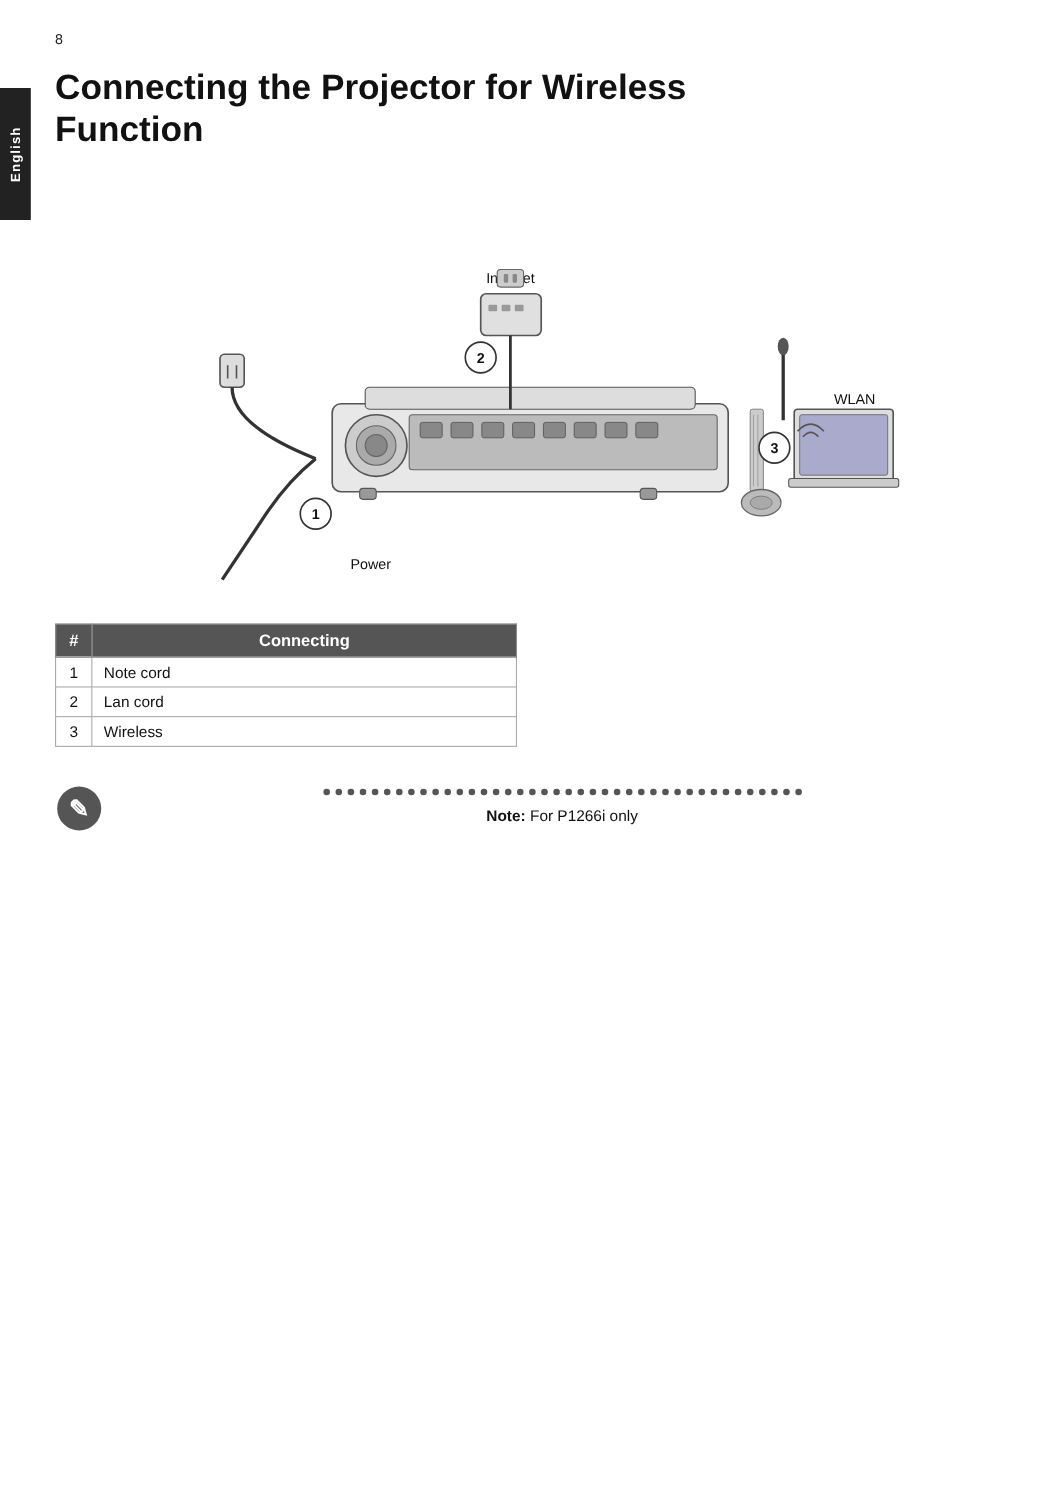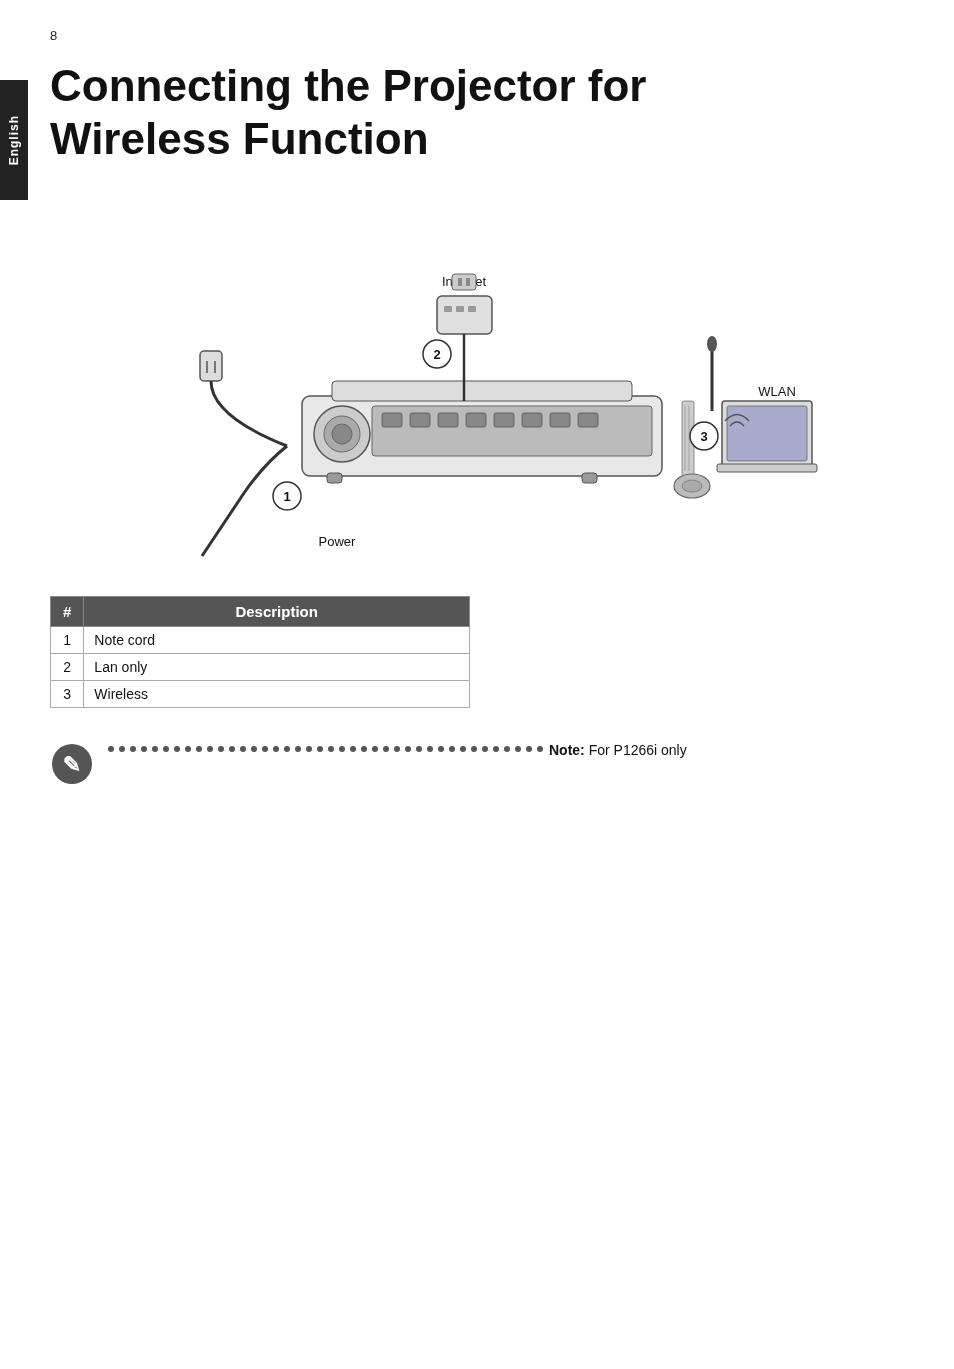--- a/index.html
+++ b/index.html
@@ -45,21 +45,21 @@
 
     
     .main-content {
       margin-left: 50px;
       padding-top: 60px;
       padding-right: 40px;
     }
 
     
     .page-title {
-      font-size: 44px;
+      font-size: 32px;
       font-weight: bold;
       color: #111;
       line-height: 1.2;
       margin-bottom: 30px;
       max-width: 700px;
     }
 
     
     .diagram-container {
       width: 100%;
@@ -112,22 +112,23 @@
     }
     .note-icon {
       width: 44px;
       height: 44px;
       flex-shrink: 0;
       margin-top: 4px;
     }
     .note-dots {
       flex: 1;
       display: flex;
-      flex-direction: row;
+      flex-direction: column;
       gap: 6px;
+      align-items: center;
     }
     .dots-line {
       display: flex;
       gap: 5px;
       margin-top: 8px;
     }
     .dot {
       width: 6px;
       height: 6px;
       border-radius: 50%;
@@ -235,31 +236,31 @@
         <circle cx="572" cy="240" r="14" fill="#fff" stroke="#333" stroke-width="1.5"></circle>
         <text x="572" y="245" text-anchor="middle" font-size="13" font-weight="bold" fill="#111">3</text>
       </svg>
     </div>
   </div>
 
   <table class="info-table">
     <thead>
       <tr>
         <th>#</th>
-        <th>Description</th>
+        <th>Connecting</th>
       </tr>
     </thead>
     <tbody>
       <tr>
         <td>1</td>
         <td>Note cord</td>
       </tr>
       <tr>
         <td>2</td>
-        <td>Lan only</td>
+        <td>Lan cord</td>
       </tr>
       <tr>
         <td>3</td>
         <td>Wireless</td>
       </tr>
     </tbody>
   </table>
 
   <div class="note-section">
 

